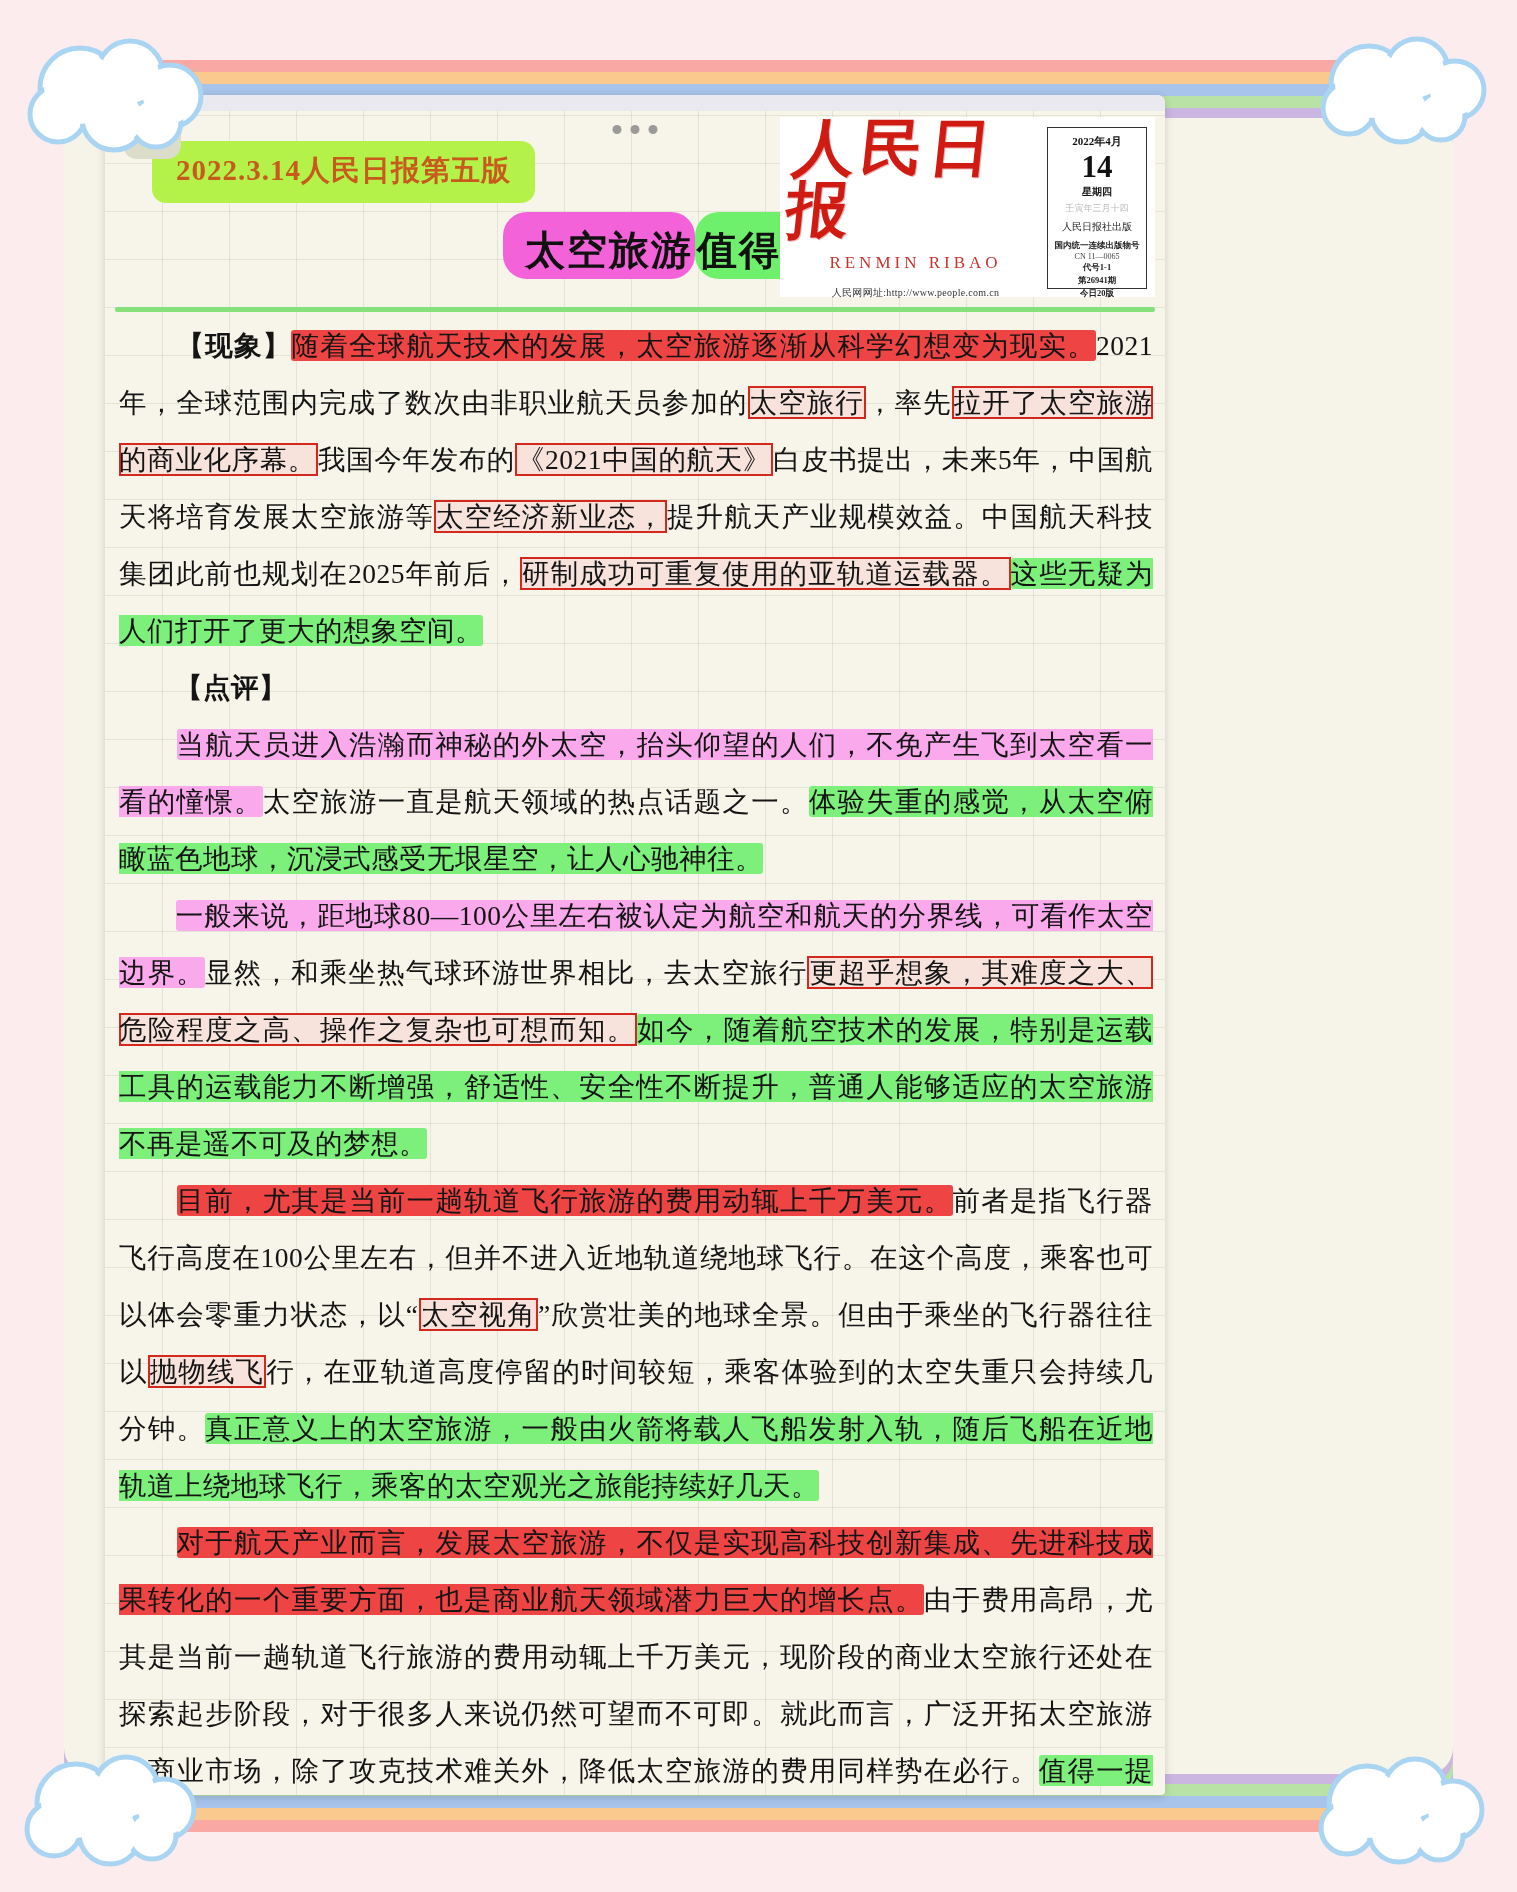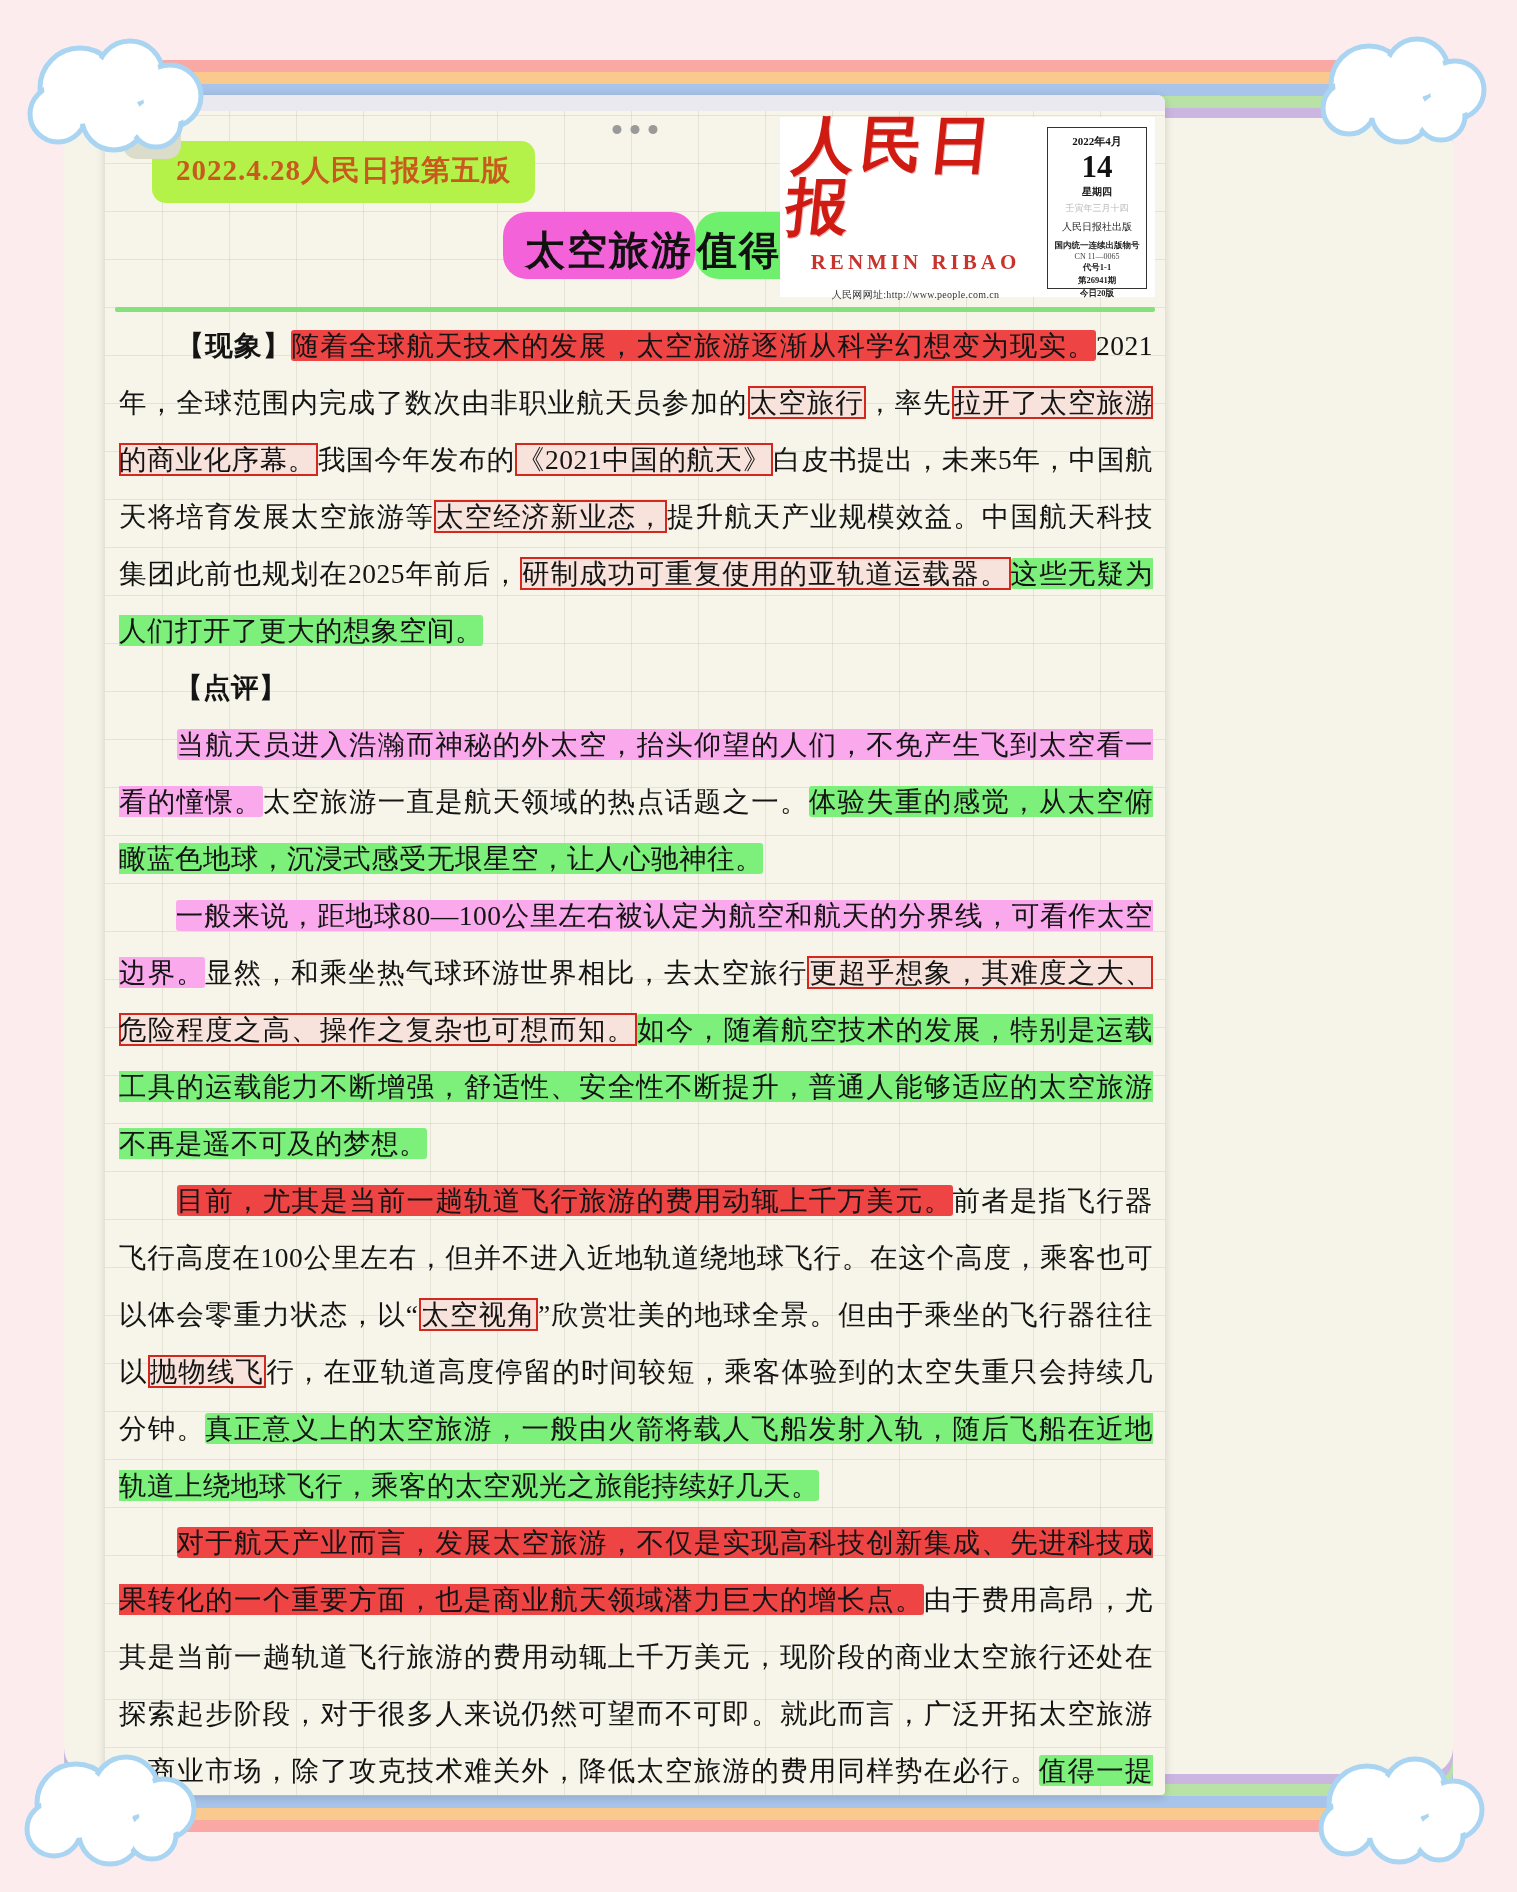--- a/index.html
+++ b/index.html
@@ -119,22 +119,22 @@
   }
   #mh-title {
     font-family:"Liberation Serif","DejaVu Serif",serif;
     font-size:62px; font-weight:700; color:#d01b12;
     letter-spacing:6px; line-height:1;
     transform:skewX(-6deg);
     text-shadow:1px 1px 0 rgba(180,0,0,.3);
   }
   #mh-pinyin {
     font-family:"Liberation Serif","DejaVu Serif",serif;
-    font-size:21px; letter-spacing:4px; color:#c8332c;
-    margin-top:12px; font-weight:700;
+    font-size:17px; letter-spacing:4px; color:#c8332c;
+    margin-top:12px; font-weight:400;
   }
   #mh-rule { width:92%; height:1px; background:#c9a6a2; margin:9px 0 4px 0; }
   #mh-url { font-size:10px; color:#333; letter-spacing:.3px; }
 
   #mh-right {
     width:100px; border:1px solid #333;
     margin:4px 2px 4px 6px;
     display:flex; flex-direction:column; align-items:center;
     padding:6px 2px;
     text-align:center;
@@ -283,21 +283,21 @@
     </span>
   </div>
 
   <div id="dots">
     <i></i>
     <i></i>
     <i></i>
   </div>
 
   <div id="date-chip">
-    <span>2022.4.28人民日报第五版</span>
+    <span>2022.3.14人民日报第五版</span>
   </div>
 
   <div id="headline">
     <span class="hl-pink-title">太空旅游</span><span class="hl-green-title">值得期待</span>
   </div>
 
   <div id="masthead">
     <div id="mh-left">
       <div id="mh-title">人民日报</div>
       <div id="mh-pinyin">RENMIN  RIBAO</div>

